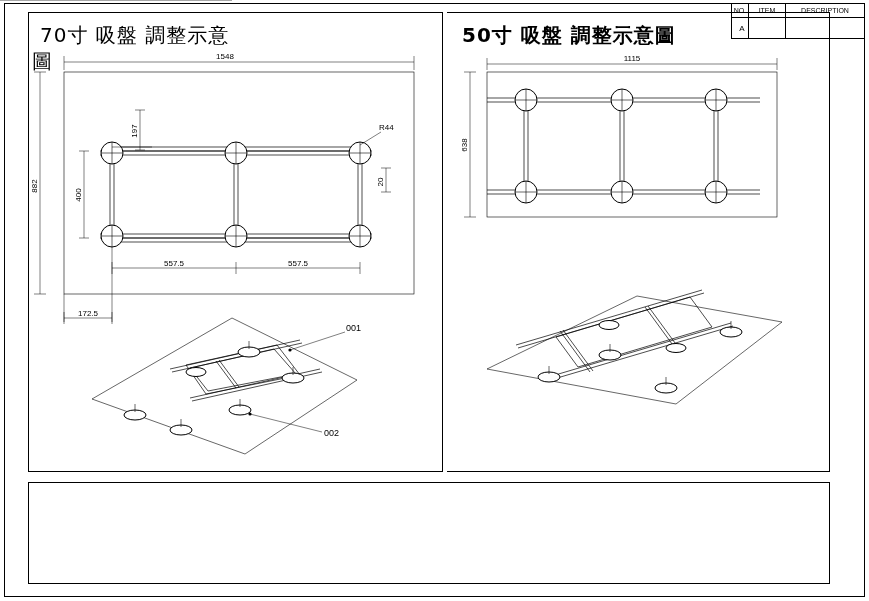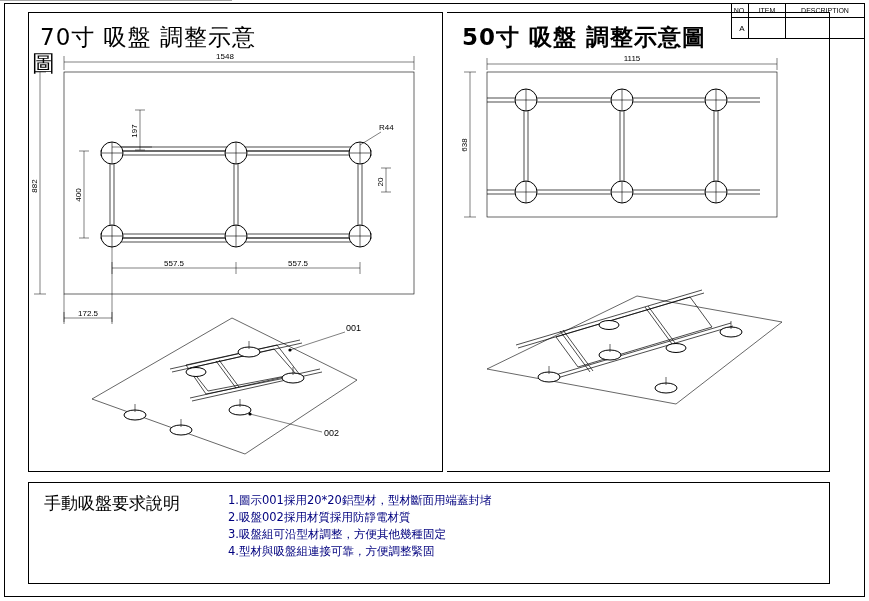--- a/index.html
+++ b/index.html
@@ -76,21 +76,21 @@
   }
   .tb-c-no { width: 16px; border-right: 1px solid #000; height: 100%; display:flex; align-items:center; justify-content:center; }
   .tb-c-item { width: 36px; border-right: 1px solid #000; height: 100%; display:flex; align-items:center; justify-content:center;}
   .tb-c-desc { flex: 1; height: 100%; display:flex; align-items:center; justify-content:center;}
   .tb-tri { font-size: 8px; line-height: 10px; padding-left: 4px; }
 
   h1.drawing-title {
     position: absolute;
     margin: 0;
     font-weight: normal;
-    font-size: 23px;
+    font-size: 20px;
     letter-spacing: 1px;
     color: #000;
     font-family: "DejaVu Sans", sans-serif;
   }
   #title-left { left: 40px; top: 22px; }
   #title-left2 { left: 32px; top: 48px; }
   #title-right { left: 462px; top: 22px; font-weight: bold; }
 
   svg.dwg {
     position: absolute;
@@ -156,27 +156,20 @@
   </div>
 
   <div class="panel" id="panel-left"></div>
   <h1 class="drawing-title" id="title-left">70寸 吸盤 調整示意</h1>
   <h1 class="drawing-title" id="title-left2">圖</h1>
 
   <div class="panel" id="panel-right-ext"></div>
   <h1 class="drawing-title" id="title-right">50寸 吸盤 調整示意圖</h1>
 
   <div class="panel" id="panel-notes"></div>
-  <div class="notes-title">手動吸盤要求說明</div>
-  <div class="notes-list">
-    <div>1.圖示001採用20*20鋁型材，型材斷面用端蓋封堵</div>
-    <div>2.吸盤002採用材質採用防靜電材質</div>
-    <div>3.吸盤組可沿型材調整，方便其他幾種固定</div>
-    <div>4.型材與吸盤組連接可靠，方便調整緊固</div>
-  </div>
 
   <svg class="dwg" width="869" height="601">
 
     <g>
 
       <rect class="ln-thin" x="64" y="72" width="350" height="222"></rect>
 
       <rect class="tbl" x="110" y="147" width="252" height="95"></rect>
       <rect class="tbl" x="114" y="151" width="244" height="87"></rect>
 

